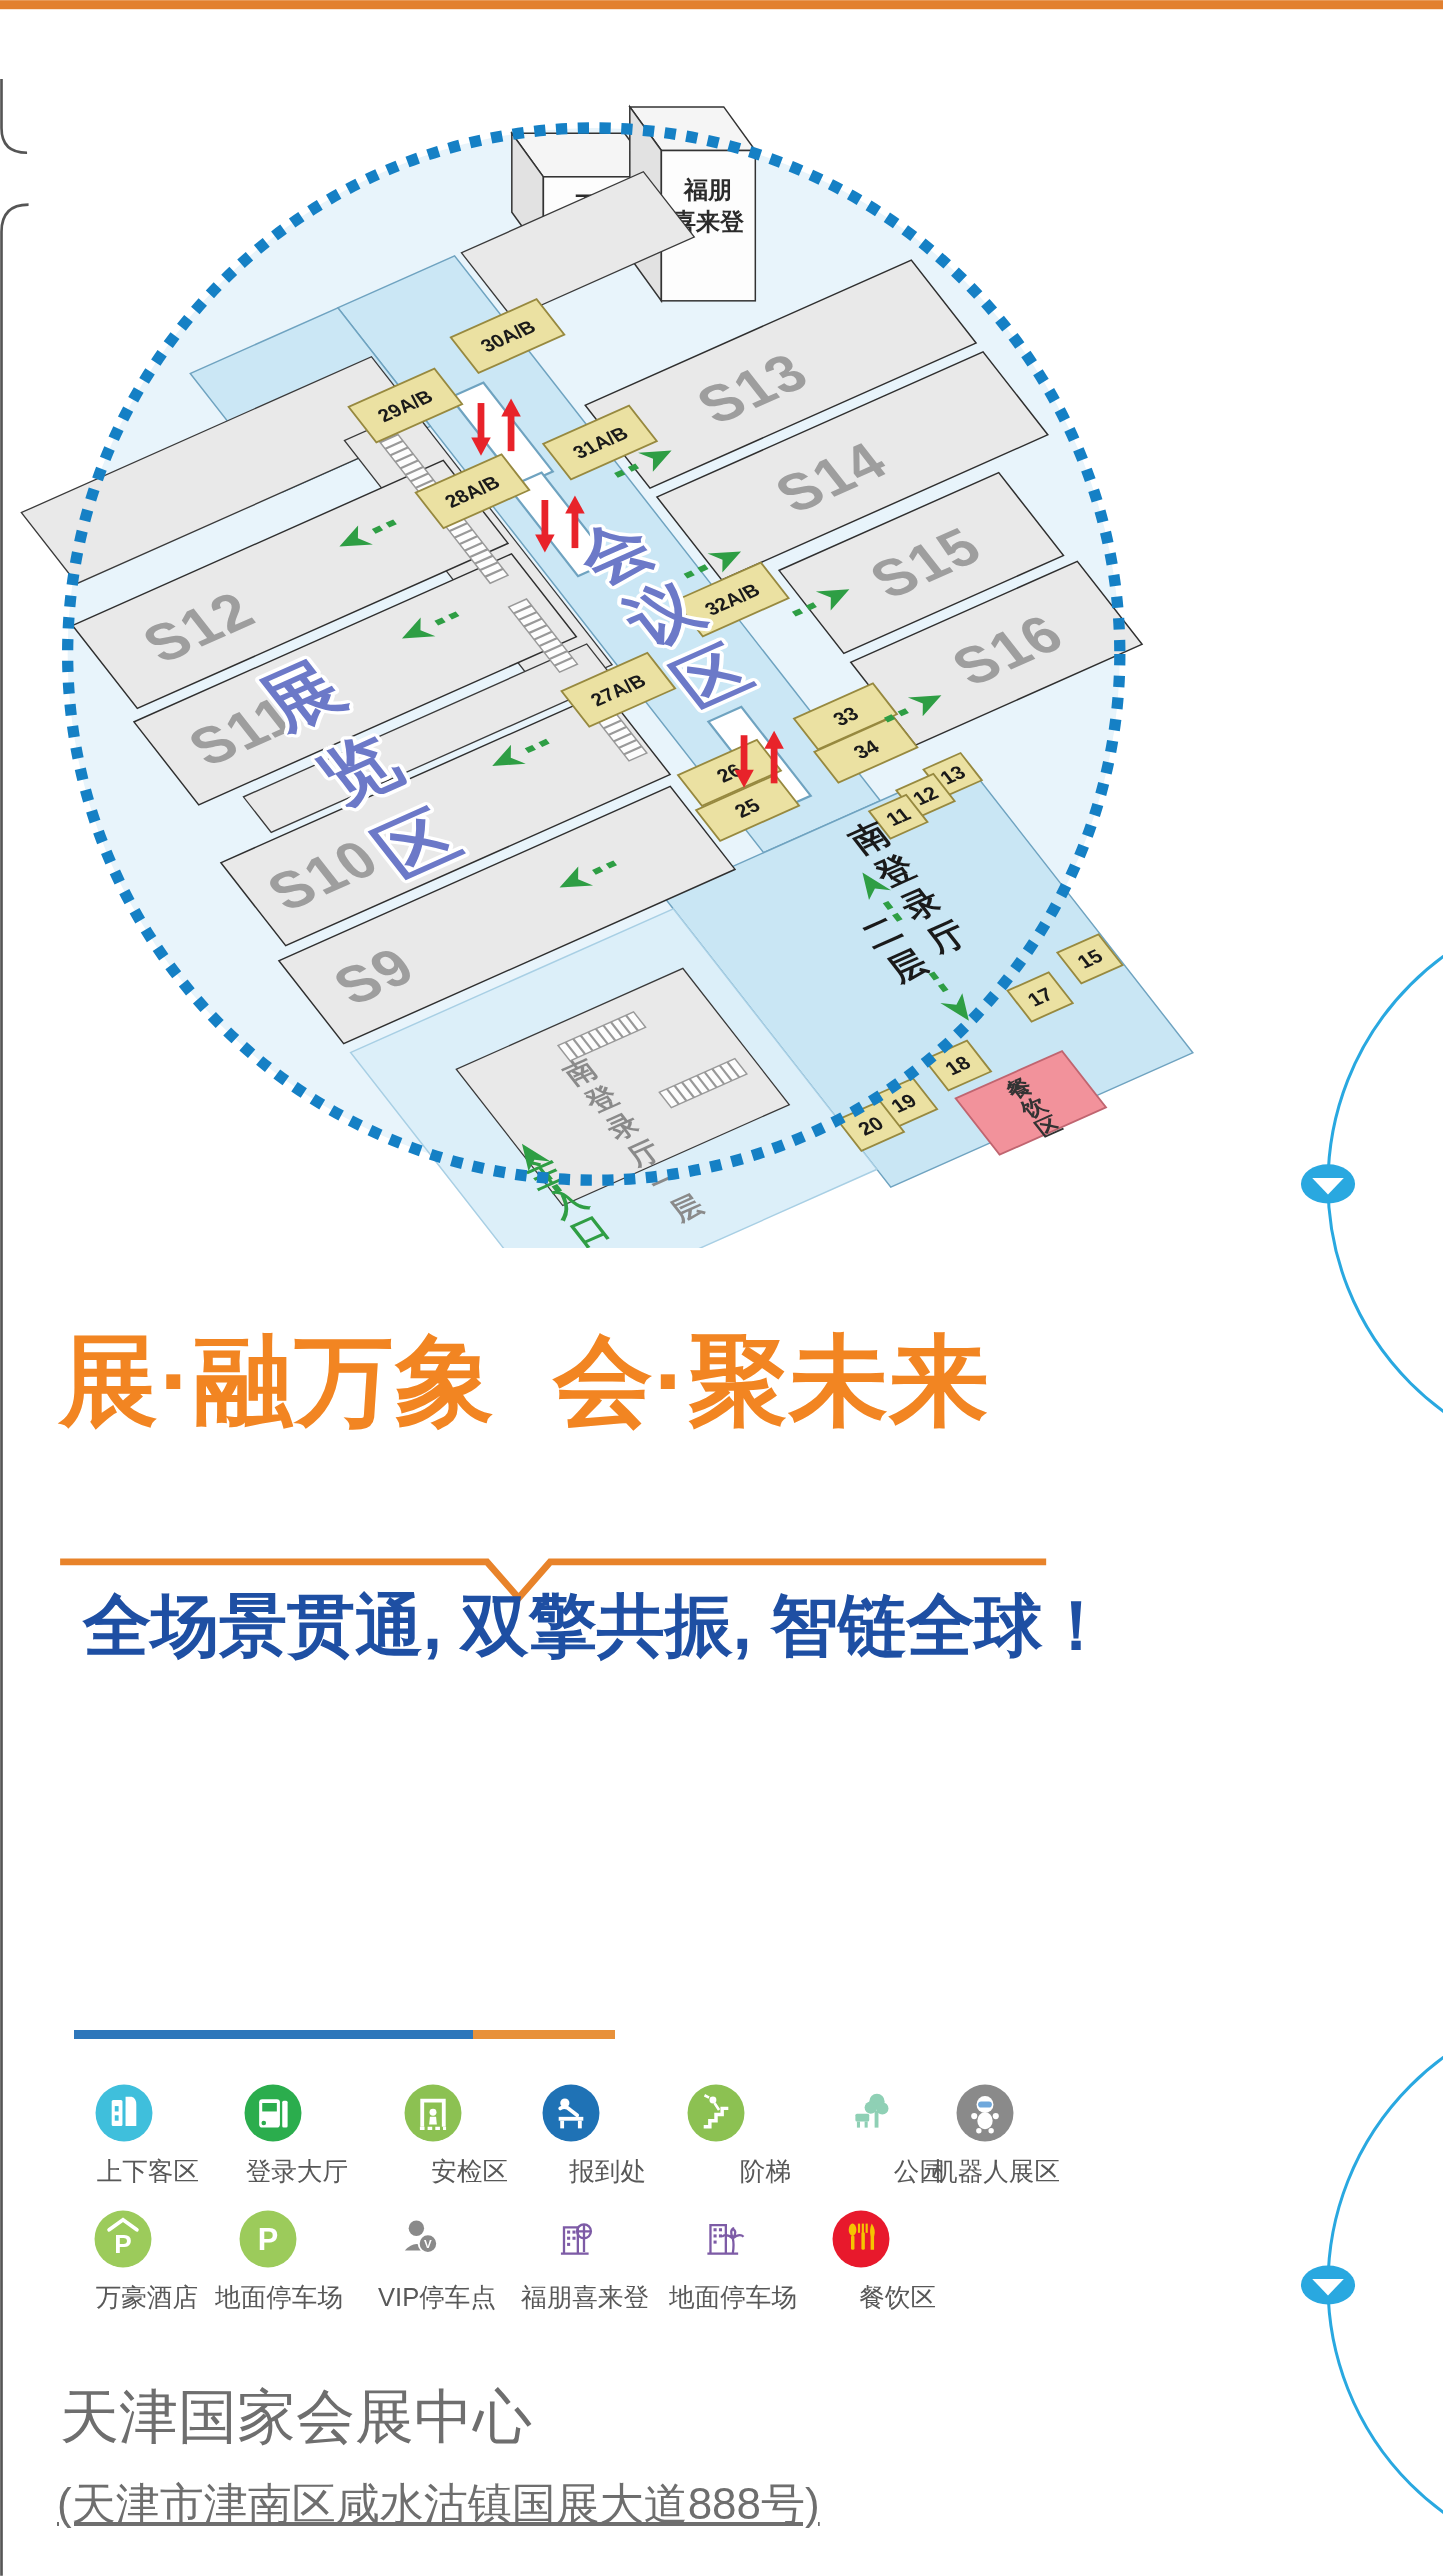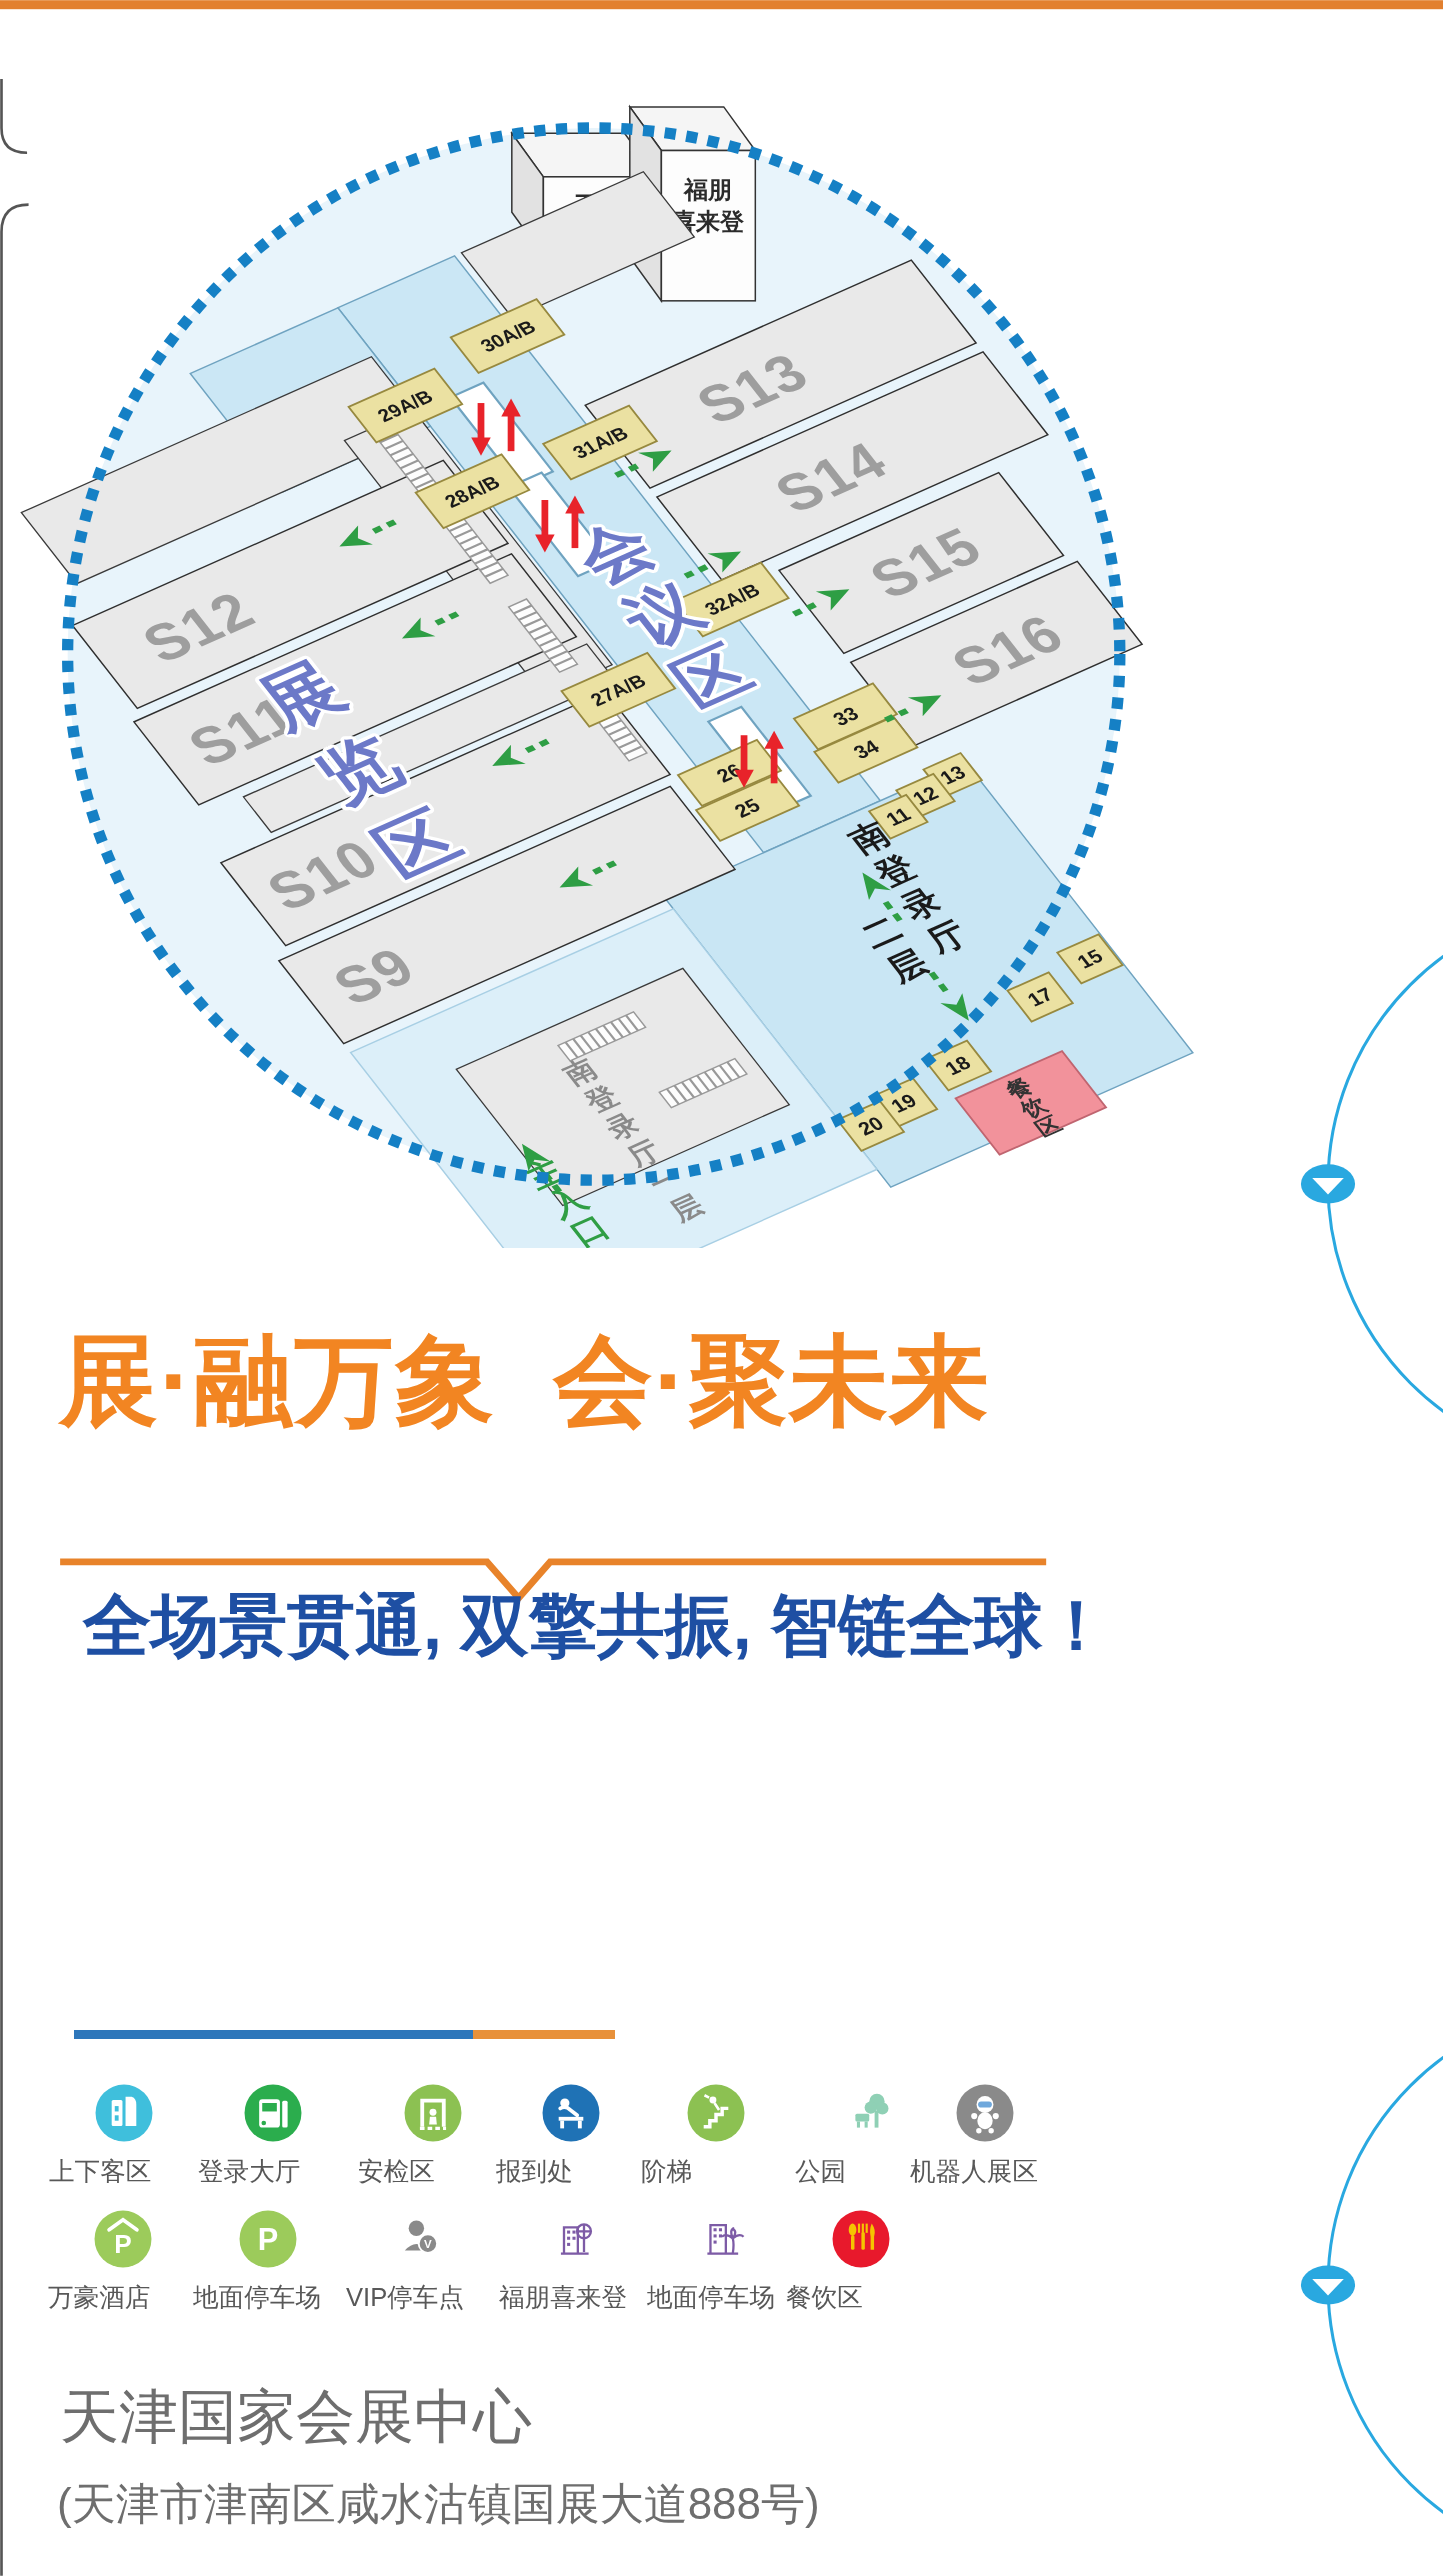--- a/index.html
+++ b/index.html
@@ -20,25 +20,25 @@
   .hotel-label{font-size:32px;font-weight:bold;fill:#2b2b2b;}
   #title{position:absolute;left:59px;top:1316px;width:1128px;font-size:99px;font-weight:900;
          color:#F28522;white-space:pre;letter-spacing:1.5px;}
   #subtitle{position:absolute;left:40px;top:1576px;width:977px;text-align:center;
             color:#1E4FA3;font-weight:900;}
   #subtitle .s1{font-size:69px;line-height:1.25;}
   #subtitle .s2{font-size:68px;line-height:1.45;white-space:nowrap;margin-left:43px;}
   #legend-bar{position:absolute;left:74px;top:2030px;width:541px;height:9px;}
   #legend-bar .b{position:absolute;left:0;top:0;width:399px;height:9px;background:#2E77BB;}
   #legend-bar .o{position:absolute;left:399px;top:0;width:142px;height:9px;background:#E8913A;}
-  .li{position:absolute;transform:translateX(-50%);width:150px;text-align:left;}
+  .li{position:absolute;transform:translateX(-50%);width:150px;text-align:right;}
   .li svg{position:static;display:block;margin:0 auto;}
   .ll{margin-top:10.5px;font-size:25.6px;color:#585858;}
   #footer-name{position:absolute;left:60px;top:2366px;font-size:59px;font-weight:500;color:#6E6E6E;margin-top:12px;}
-  #footer-addr{position:absolute;left:57px;top:2475px;font-size:44px;font-weight:400;color:#6E6E6E;}
+  #footer-addr{position:absolute;left:57px;top:2475px;font-size:44px;font-weight:400;color:#6E6E6E;text-decoration:underline;}
 </style>
 </head>
 <body>
 
 <svg width="1443" height="2576" viewBox="0 0 1920 3427">
   <rect x="0" y="0" width="1920" height="12" fill="#E2802F"></rect>
   <path d="M2,105 V170 Q2,203 36,203" fill="none" stroke="#555" stroke-width="3.5"></path>
   <path d="M38,272 Q2,272 2,308 V3427" fill="none" stroke="#555" stroke-width="3.5"></path>
   <circle cx="2142" cy="1575" r="375" fill="none" stroke="#29A8E0" stroke-width="4"></circle>
   <ellipse cx="1767" cy="1575" rx="36" ry="26" fill="#29A8E0"></ellipse>

